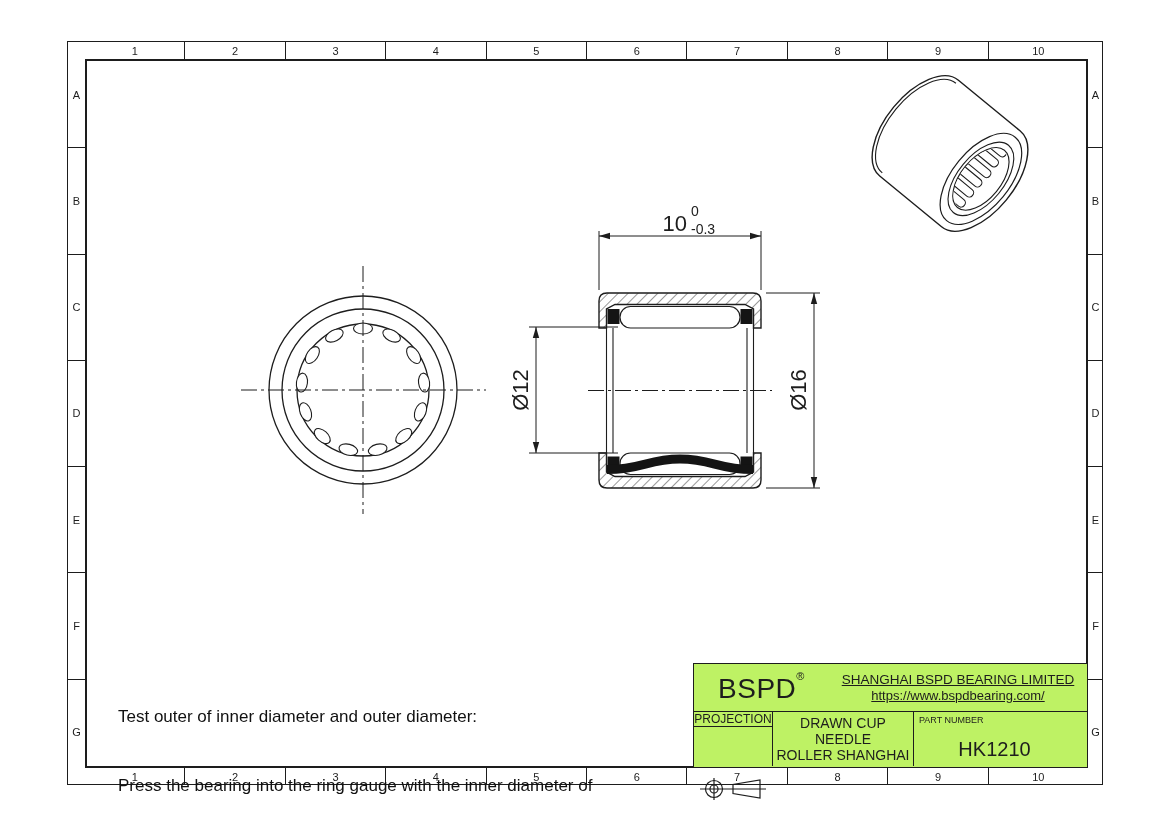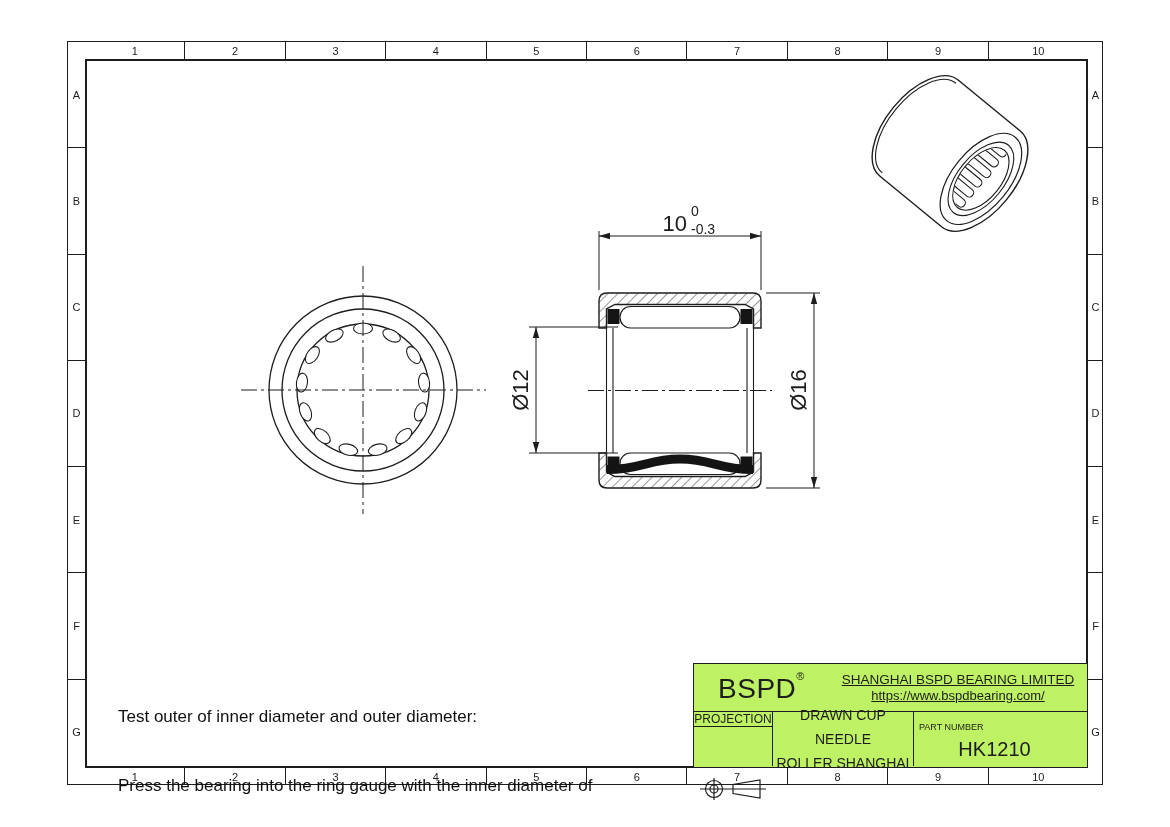--- a/index.html
+++ b/index.html
@@ -29,23 +29,23 @@
   .tb-info{flex:1;text-align:center;text-decoration:underline;}
   .tb-company{font-size:13.5px;}
   .tb-site{font-size:13px;margin-top:1px;text-align:center;}
   .tb-row2{display:flex;height:54px;}
   .tb-proj{width:79px;border-right:1.5px solid #1d1d1d;box-sizing:border-box;display:flex;flex-direction:column;gap:48px;}
   .tb-proj-label{height:24px;border-bottom:1.5px solid #1d1d1d;box-sizing:border-box;
                  display:flex;align-items:center;justify-content:center;font-size:12px;}
   .tb-proj-sym{flex:1;display:flex;align-items:center;justify-content:center;}
   .tb-desc{width:141px;border-right:1.5px solid #1d1d1d;box-sizing:border-box;
            display:flex;flex-direction:column;align-items:center;justify-content:center;
-           font-size:14px;line-height:24px;text-align:center;}
+           font-size:14px;line-height:16px;text-align:center;}
   .tb-part{flex:1;position:relative;}
-  .tb-part-label{position:absolute;left:5px;top:10px;font-size:9px;}
+  .tb-part-label{position:absolute;left:5px;top:3px;font-size:9px;}
   .tb-part-number{position:absolute;left:0;right:12px;top:26px;text-align:center;font-size:20px;}
 </style>
 </head>
 <body>
 
 <div class="sheet">
 
   <div class="outer-border"></div>
 
   <div class="gband band-top">

